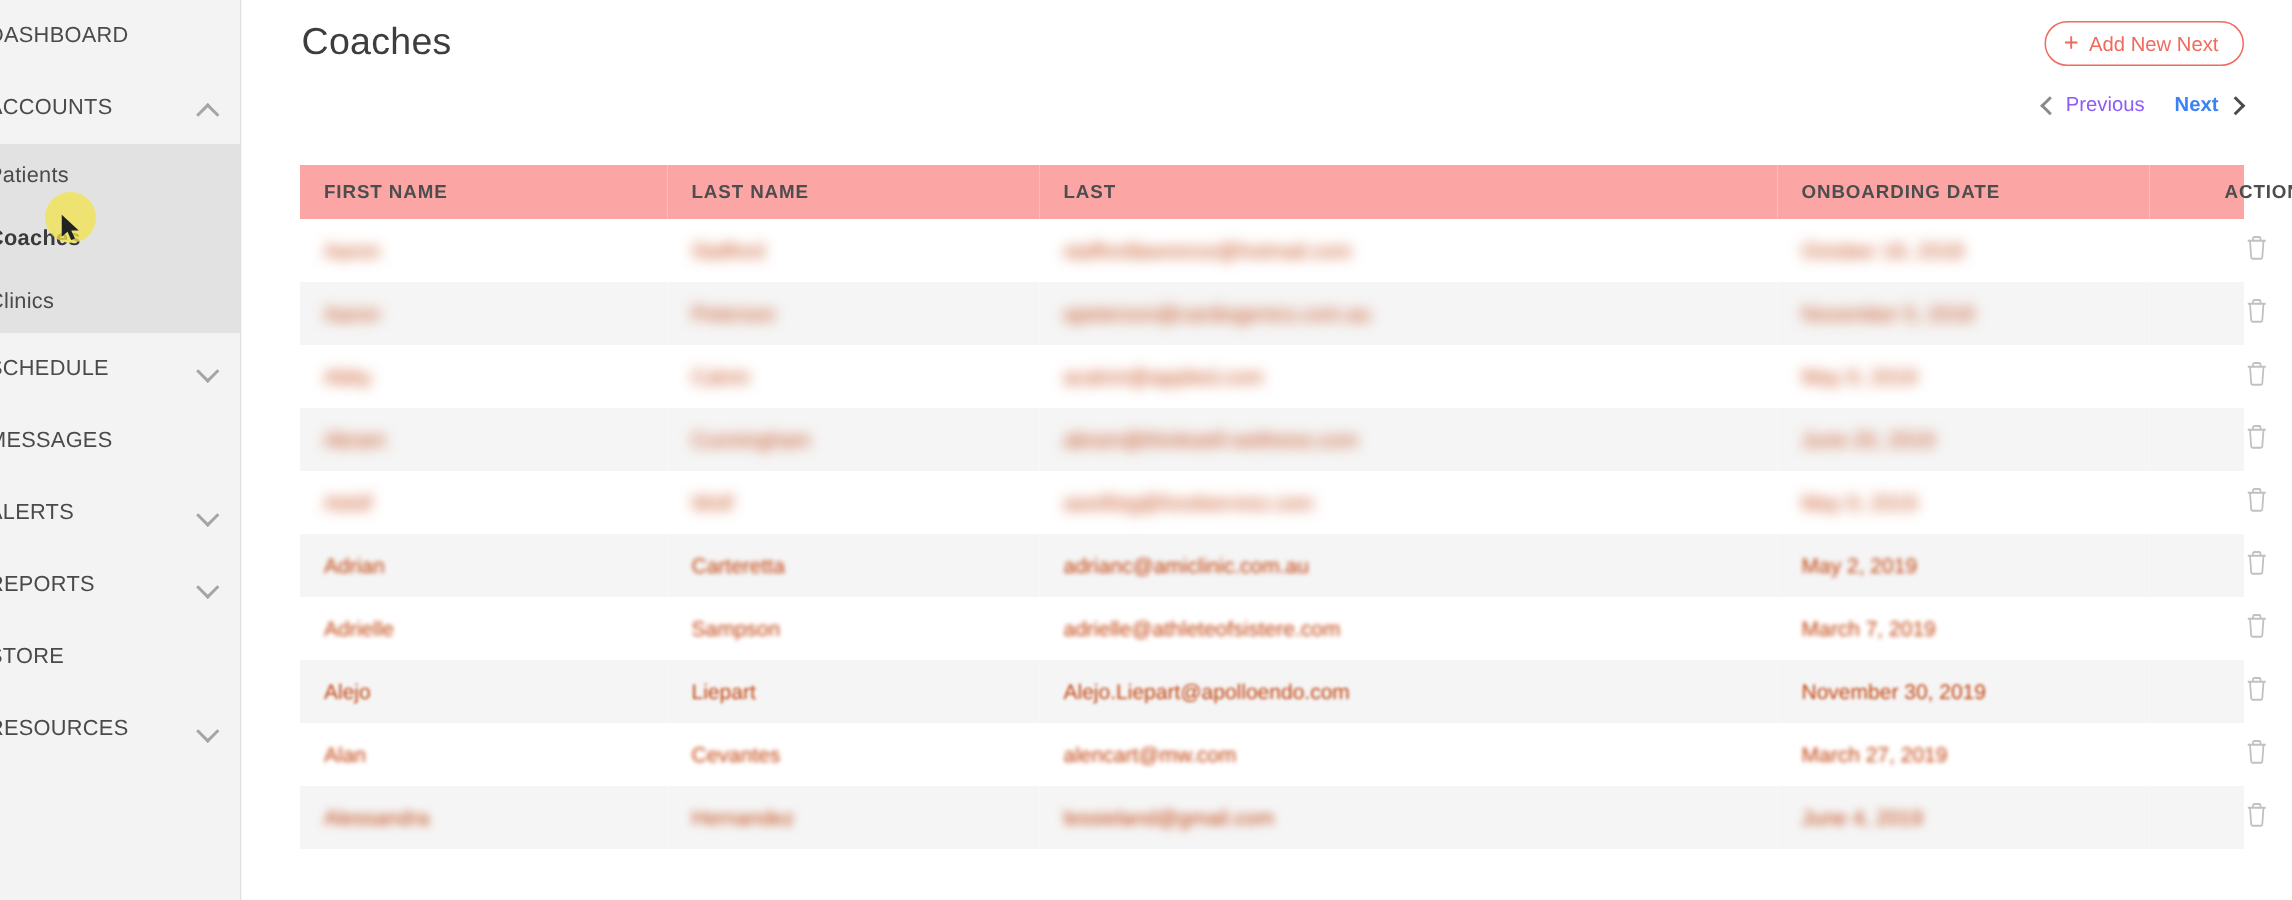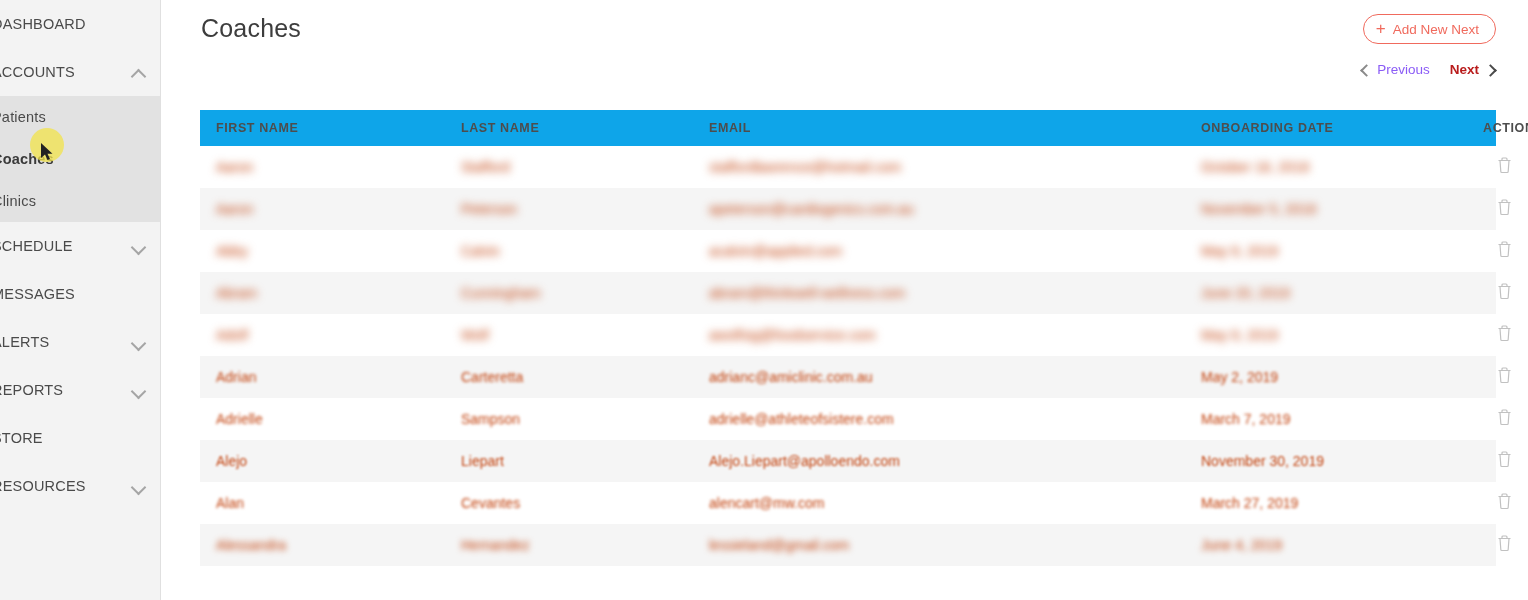--- a/index.html
+++ b/index.html
@@ -136,21 +136,21 @@
     font-size: 13.5px;
     color: #4a4a4a;
   }
   .pager .pg {
     display: inline-flex;
     align-items: center;
     gap: 7px;
     cursor: pointer;
   }
   .pager .prev-label { color: #8b5cf6; }
-  .pager .next-label { color: #b91c1c; font-weight: 600; }
+  .pager .next-label { color: #3b82f6; font-weight: 600; }
   .arrow {
     width: 10px; height: 10px;
     position: relative;
     display: inline-block;
   }
   .arrow::before {
     content: "";
     position: absolute;
     left: 1px; top: 0;
     width: 7px; height: 7px;
@@ -165,21 +165,21 @@
     position: absolute;
     left: 200px; right: 32px; top: 110px;
     width: 1296px;
   }
   table {
     width: 100%;
     border-collapse: collapse;
     table-layout: fixed;
   }
   thead th {
-    background: #0ea5e9;
+    background: #fca5a5;
     color: #4d4d4d;
     font-size: 12.5px;
     font-weight: 700;
     letter-spacing: .6px;
     text-align: left;
     height: 36px;
     padding: 0 0 0 16px;
     vertical-align: middle;
   }
   thead th.actions-col { text-align: left; padding-left: 50px; }
@@ -307,21 +307,21 @@
         <col class="col-first">
           <col class="col-last">
           <col class="col-email">
           <col class="col-date">
           <col class="col-act">
       </colgroup>
       <thead>
         <tr>
           <th>FIRST NAME</th>
           <th>LAST NAME</th>
-          <th>EMAIL</th>
+          <th>LAST</th>
           <th>ONBOARDING DATE</th>
           <th class="actions-col">ACTIONS</th>
         </tr>
       </thead>
       <tbody id="tbody">
           <tr>
             <td><span class="cell-txt b1">Aaron</span></td>
             <td><span class="cell-txt b1">Stafford</span></td>
             <td><span class="cell-txt b1">staffordlawrence@hotmail.com</span></td>
             <td><span class="cell-txt b1">October 18, 2018</span></td>

